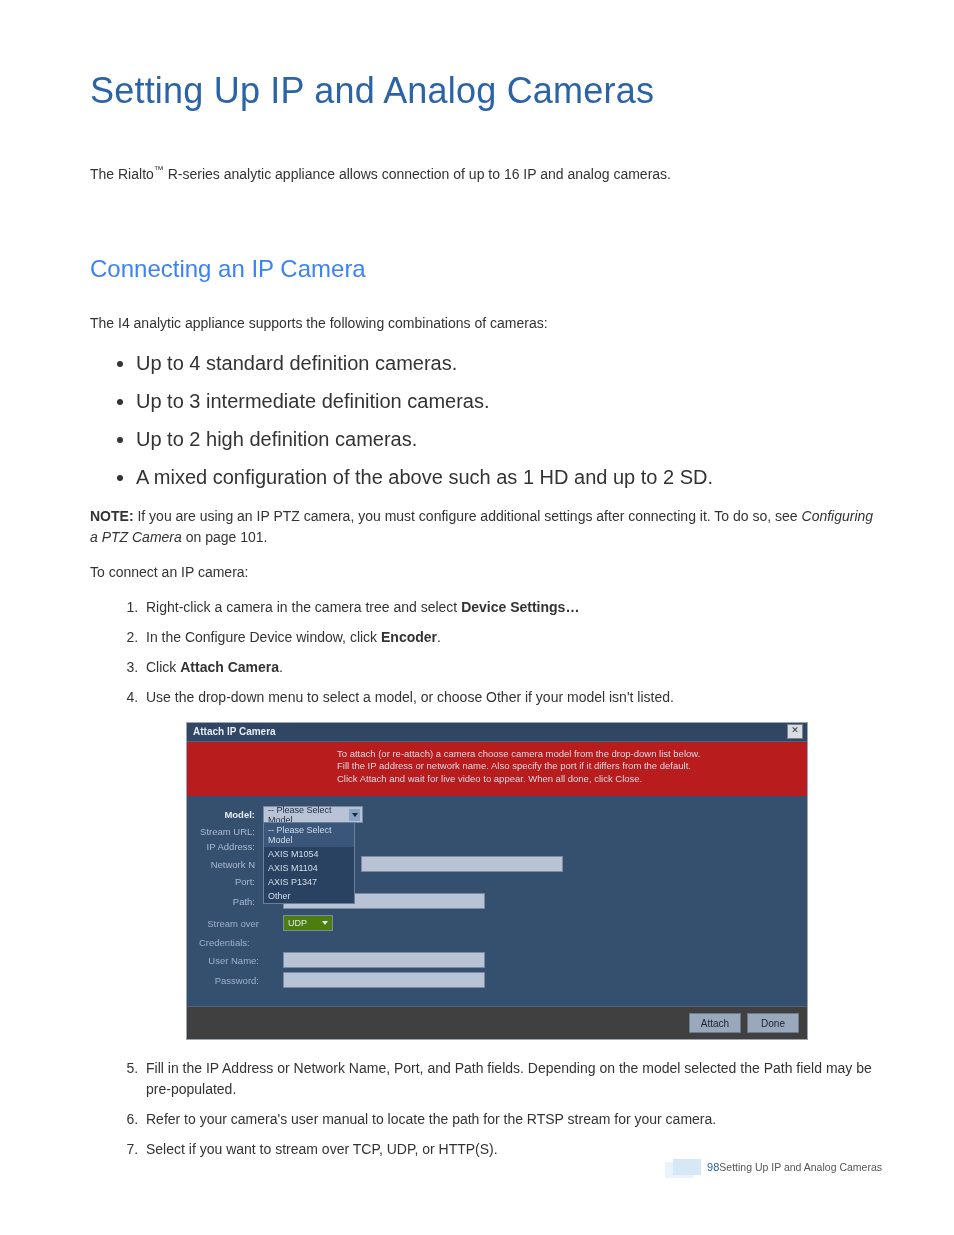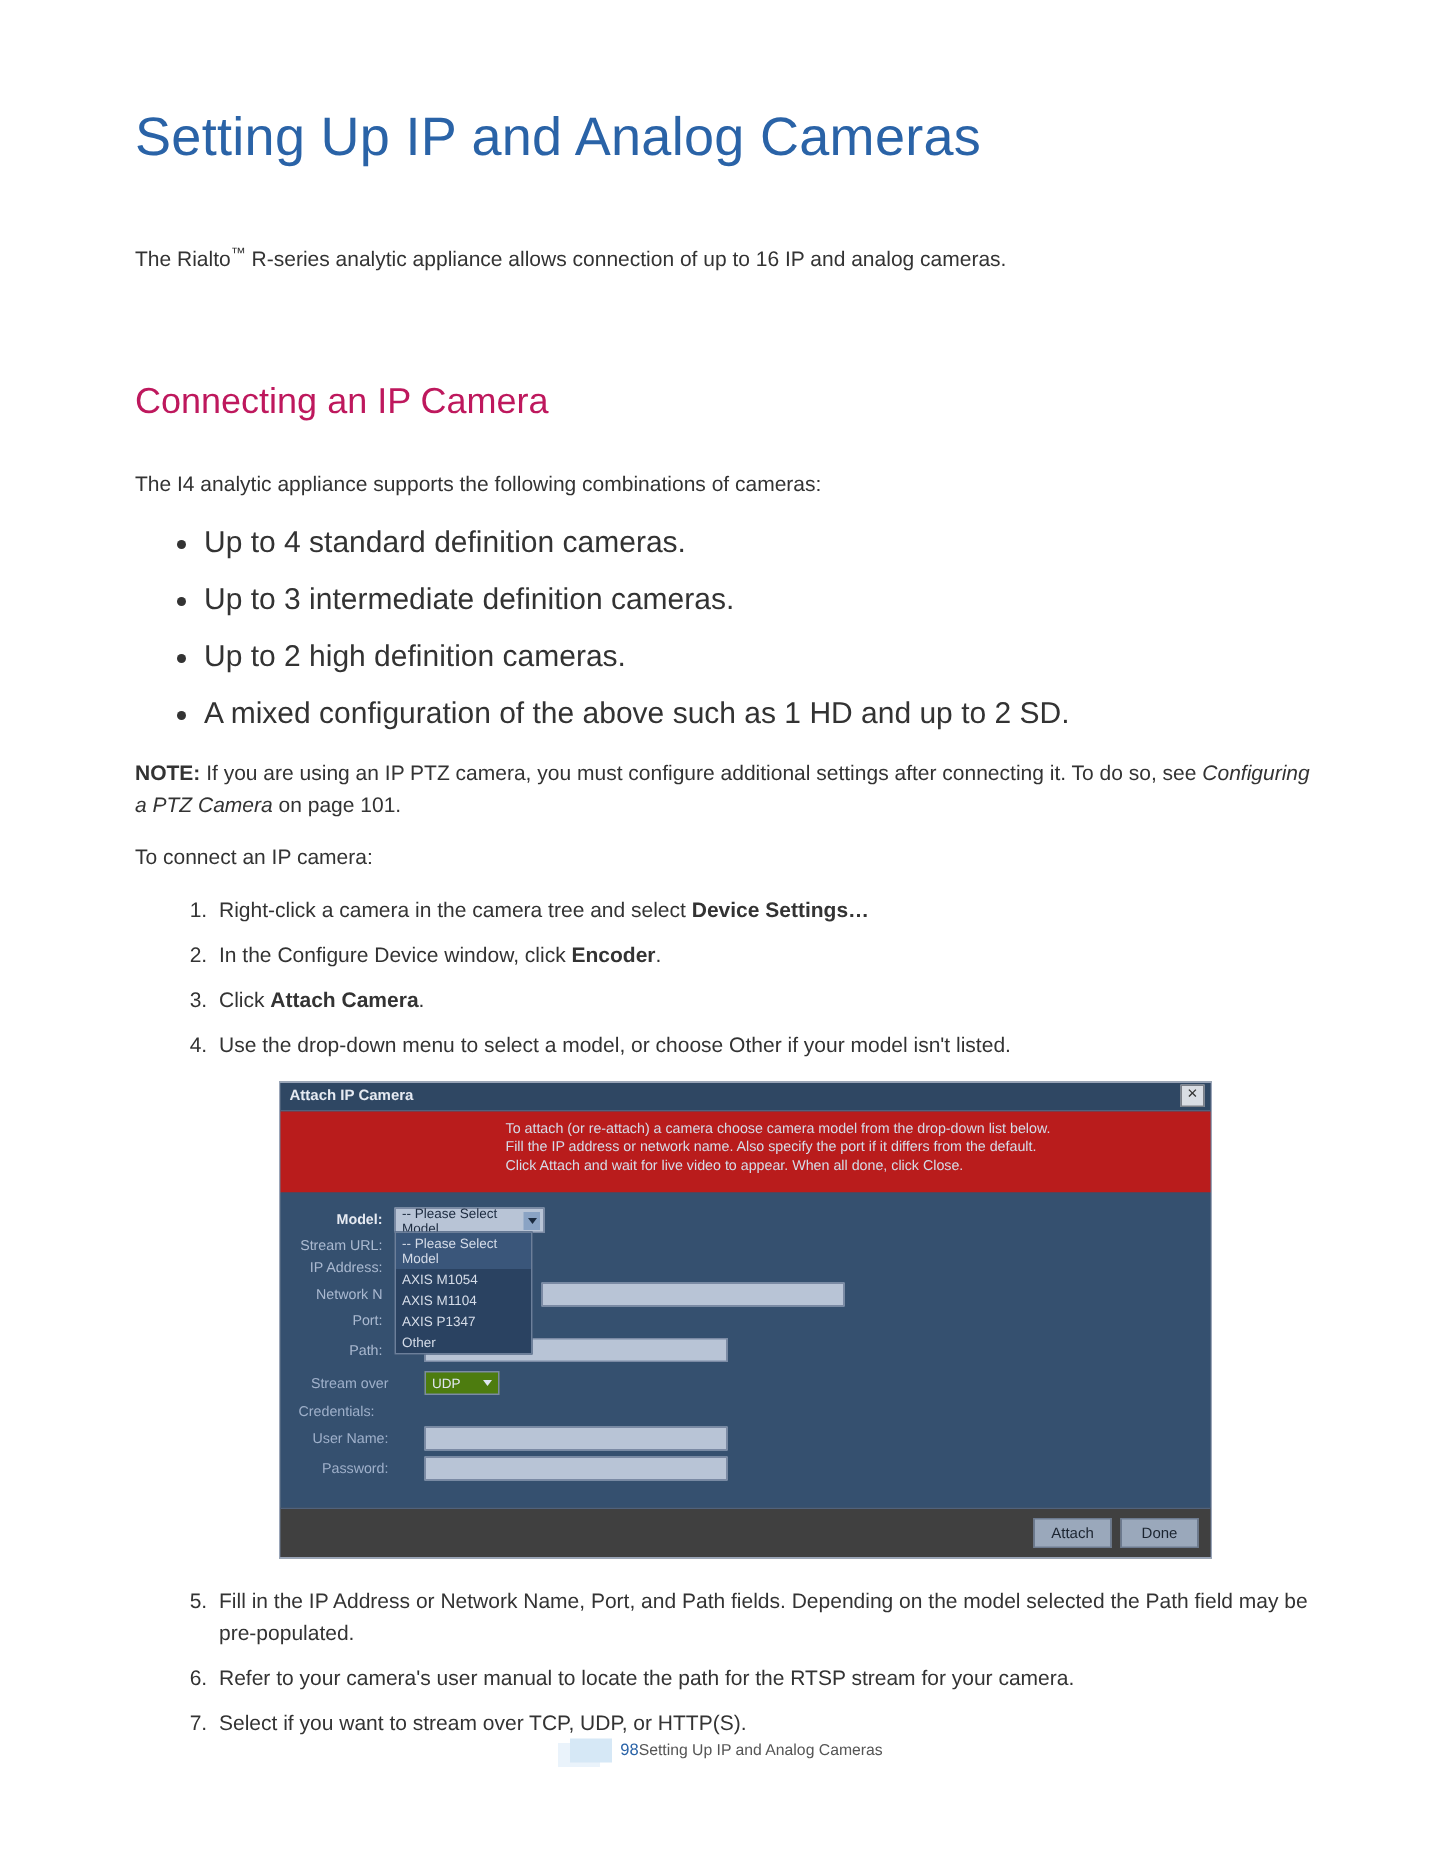--- a/index.html
+++ b/index.html
@@ -26,21 +26,21 @@
   }
   p.body {
     font-size: 14px;
     line-height: 1.5;
     margin: 0 0 14px 0;
     color: #333;
   }
   h2.section {
     font-size: 24px;
     font-weight: 300;
-    color: #be185d;
+    color: #3b82f6;
     margin: 70px 0 30px 0;
   }
   ul.bullets {
     margin: 8px 0 14px 0;
     padding-left: 46px;
   }
   ul.bullets li {
     font-size: 20px;
     line-height: 1.5;
     margin-bottom: 8px;
@@ -236,21 +236,21 @@
     justify-content: center;
     cursor: pointer;
   }
 
   .page-footer {
     position: absolute;
     bottom: 60px;
     left: 86px;
     right: 72px;
     display: flex;
-    justify-content: center;
+    justify-content: flex-end;
     align-items: center;
     font-size: 11px;
   }
   .page-footer .pgnum-wrap {
     display: flex;
     align-items: center;
     gap: 6px;
   }
   .page-footer .pgblock {
     width: 28px;

